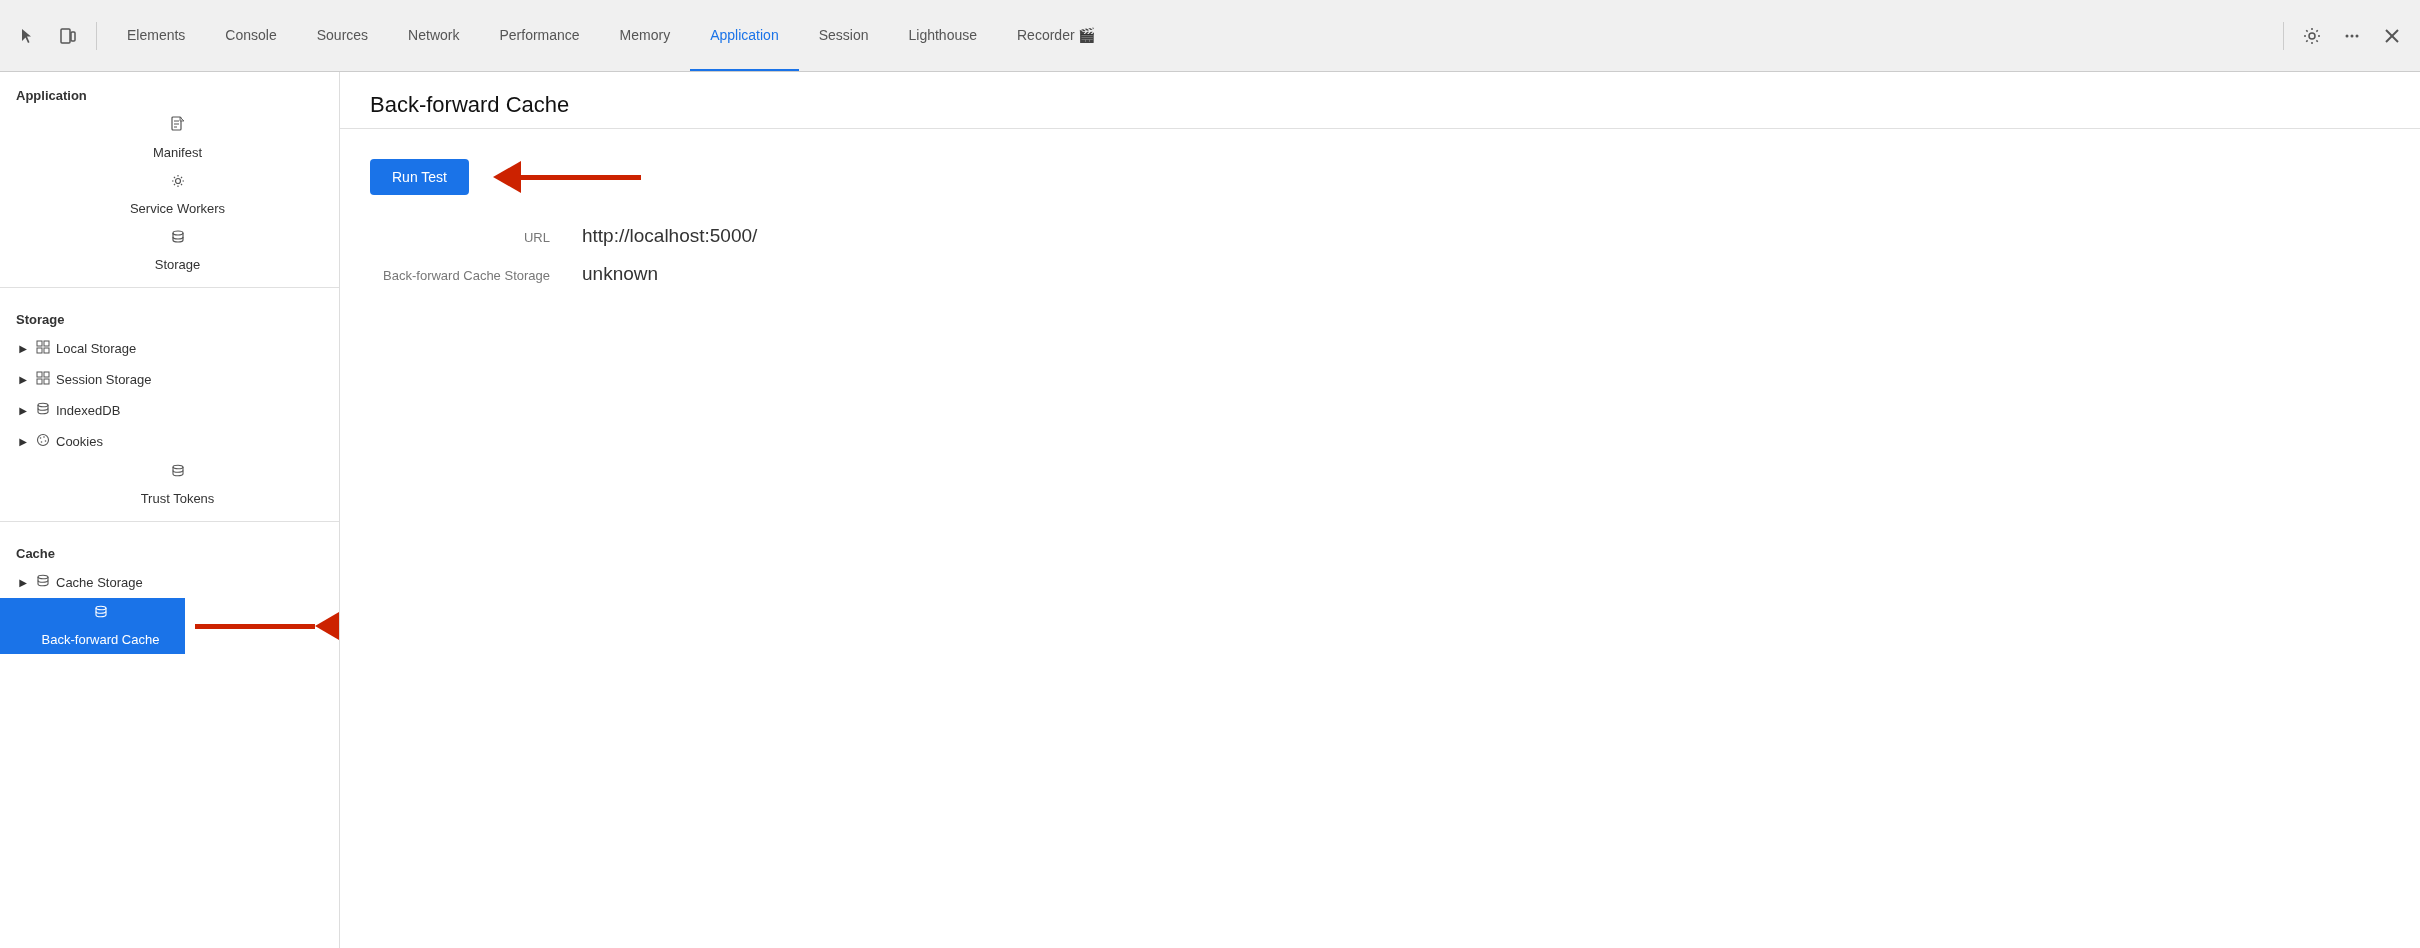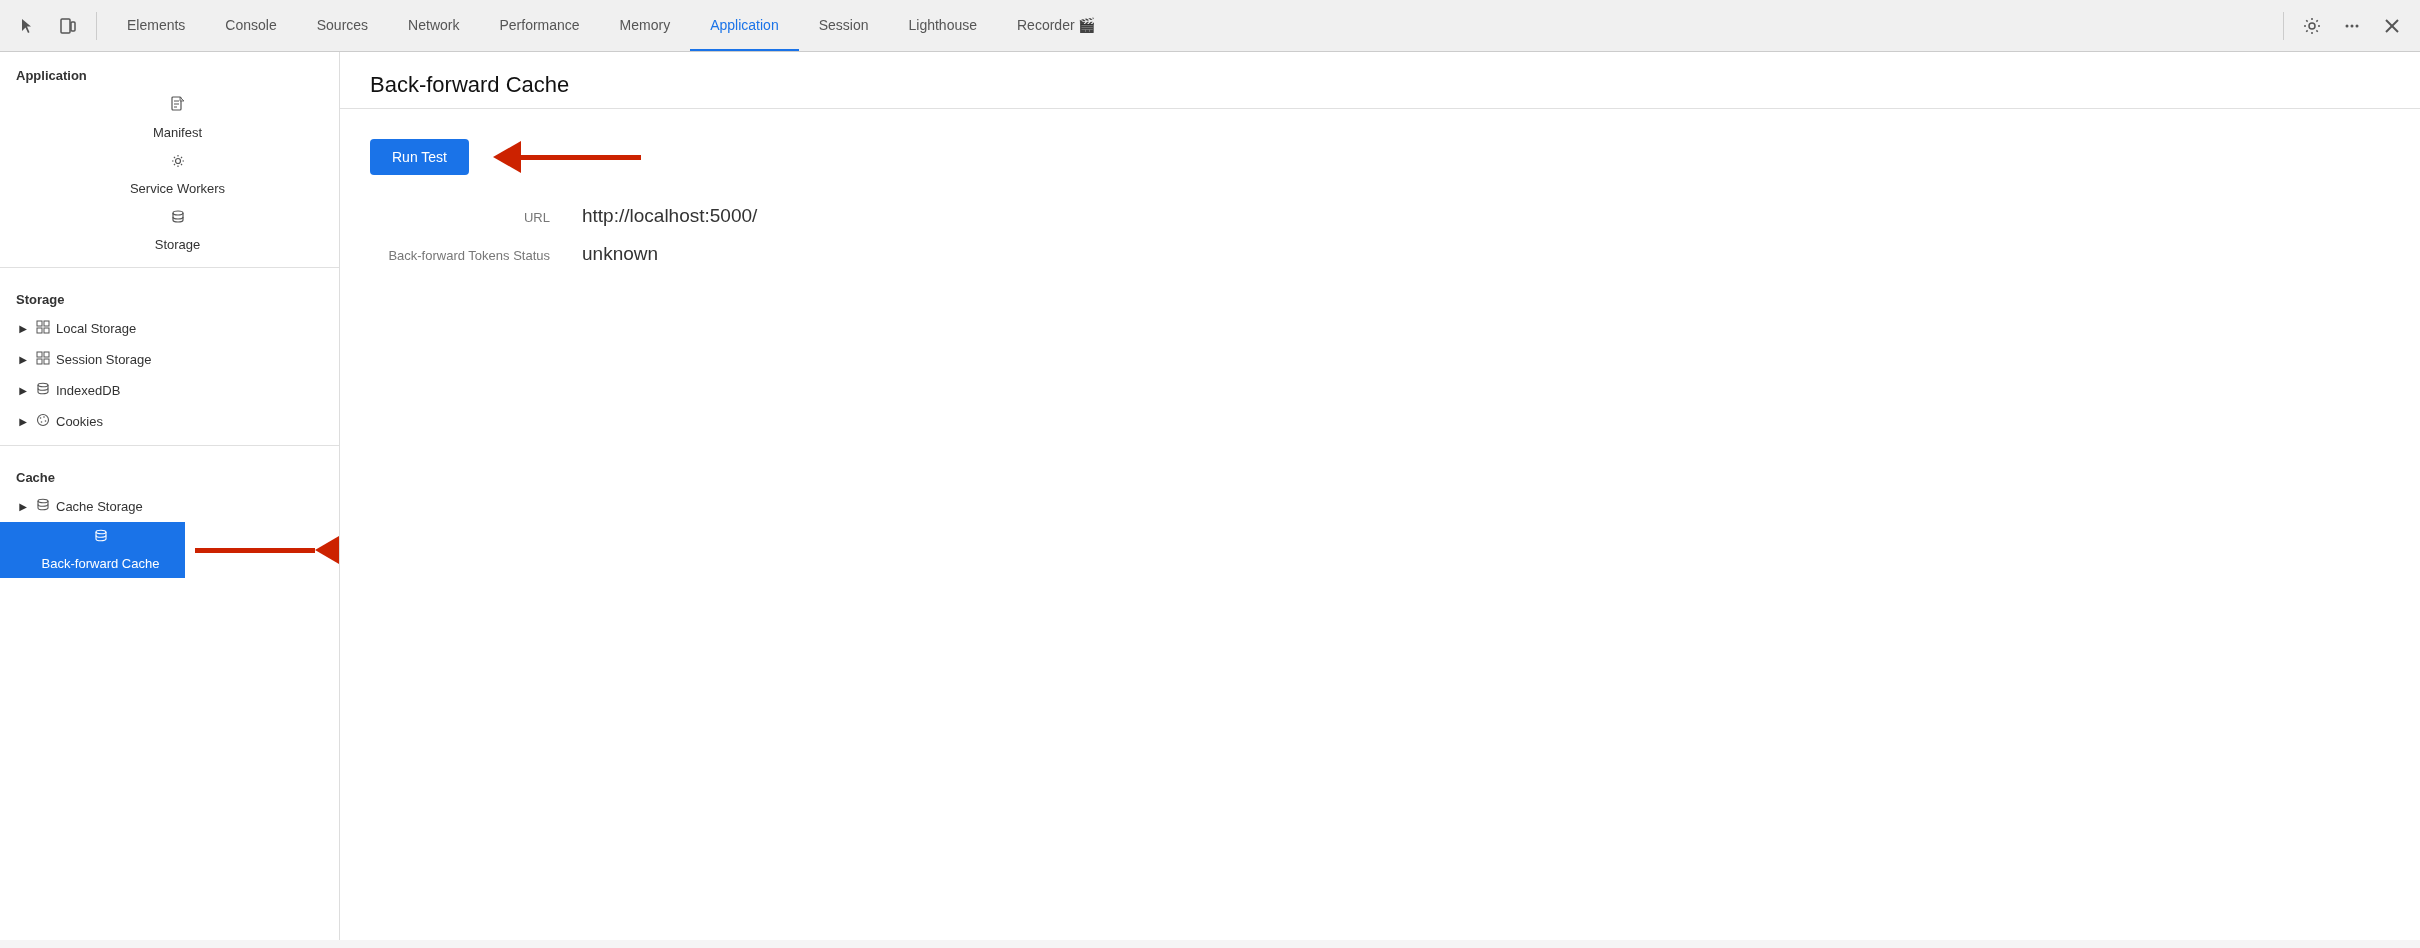--- a/index.html
+++ b/index.html
@@ -12,21 +12,21 @@
       height: 948px;
       overflow: hidden;
     }
 
     
     .toolbar {
       display: flex;
       align-items: center;
       background: #f0f0f0;
       border-bottom: 1px solid #ccc;
-      height: 52px;
+      height: 72px;
       padding: 0 10px;
       gap: 4px;
     }
     .toolbar-icon-btn {
       width: 36px;
       height: 36px;
       display: flex;
       align-items: center;
       justify-content: center;
       border-radius: 4px;
@@ -355,20 +355,30 @@
         <svg width="14" height="14" viewBox="0 0 14 14">
             <circle cx="7" cy="7" r="5.5" stroke="#555" stroke-width="1.1" fill="none"></circle>
             <circle cx="4.5" cy="5" r="0.8" fill="#555"></circle>
             <circle cx="8" cy="4" r="0.8" fill="#555"></circle>
             <circle cx="9.5" cy="8" r="0.8" fill="#555"></circle>
             <circle cx="5.5" cy="9" r="0.8" fill="#555"></circle>
           </svg>
       </span>
       <span>Cookies</span>
     </div>
+    <div class="sidebar-item">
+      <span class="item-icon">
+        <svg width="14" height="14" viewBox="0 0 14 14">
+            <ellipse cx="7" cy="3" rx="5" ry="1.8" stroke="#555" stroke-width="1.1" fill="none"></ellipse>
+            <path d="M2 3v3.5c0 1 2.24 1.8 5 1.8s5-.8 5-1.8V3" stroke="#555" stroke-width="1.1" fill="none"></path>
+            <path d="M2 6.5v3.5c0 1 2.24 1.8 5 1.8s5-.8 5-1.8V6.5" stroke="#555" stroke-width="1.1" fill="none"></path>
+          </svg>
+      </span>
+      <span>Trust Tokens</span>
+    </div>
 
     <div class="sidebar-divider"></div>
 
     <div class="sidebar-section-header">
       <span>Cache</span>
     </div>
     <div class="sidebar-item-with-arrow">
       <span class="arrow-icon">▶</span>
       <span class="item-icon">
         <svg width="14" height="14" viewBox="0 0 14 14">
@@ -413,18 +423,18 @@
           <div style="width: 120px; height: 5px; background: #cc2200;"></div>
         </div>
       </div>
 
       <div class="info-row">
         <span class="info-label">URL</span>
         <span class="info-value">http://localhost:5000/</span>
       </div>
 
       <div class="info-row">
-        <span class="info-label">Back-forward Tokens Status</span>
+        <span class="info-label">Back-forward Cache Storage</span>
         <span class="info-value">unknown</span>
       </div>
     </div>
   </div>
 </div>
 
 </body></html>

